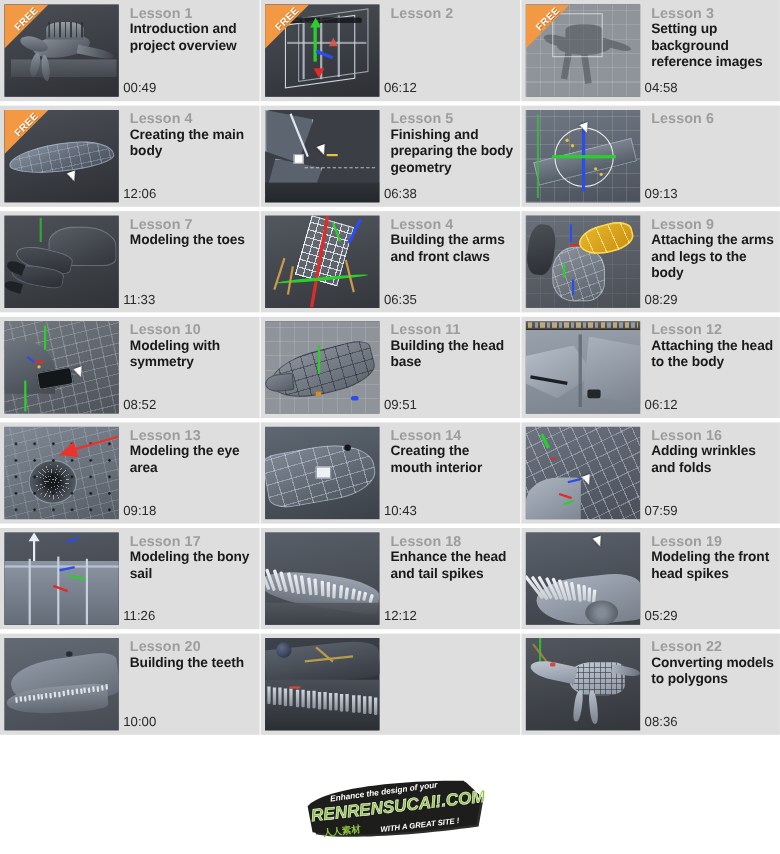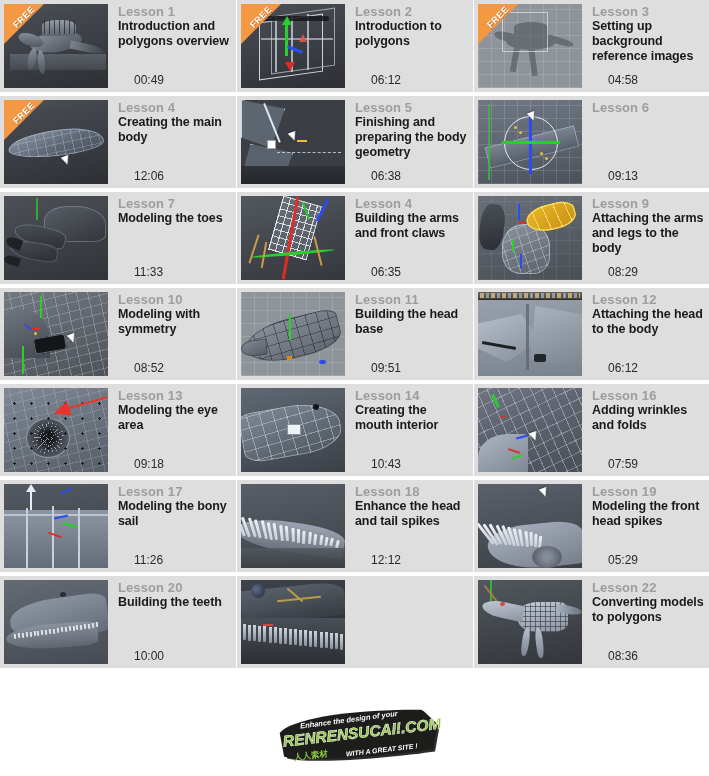--- a/index.html
+++ b/index.html
@@ -102,21 +102,21 @@
   .lesson-title {
     color: #1a1a1a;
     font-size: 12.5px;
     font-weight: bold;
     line-height: 15px;
     letter-spacing: -0.1px;
   }
 
   .duration {
     position: absolute;
-    left: 26px;
+    left: 4px;
     bottom: 5px;
     color: #2a2a2a;
     font-size: 12px;
     font-weight: normal;
     line-height: 13px;
   }
 
   
   #watermark {
     position: absolute;
@@ -234,21 +234,21 @@
         <div style="position:absolute;left:40px;top:16px;width:32px;height:14px;background-image:repeating-linear-gradient(90deg,rgba(40,44,50,.8) 0 1px,transparent 1px 5px)"></div>
         <div style="position:absolute;left:66px;top:40px;width:34px;height:8px;background:linear-gradient(90deg,#7b828b,#3f444a);border-radius:0 60% 60% 0;transform:rotate(12deg)"></div>
         <div class="body-shape" style="left:24px;top:44px;width:8px;height:22px;transform:rotate(12deg)"></div>
         <div class="body-shape" style="left:34px;top:46px;width:7px;height:24px;transform:rotate(-6deg)"></div>
         </div>
         <div class="free-ribbon"></div>
         <div class="free-label">FREE</div>
       </div>
       <div class="info">
         <div class="lesson-no">Lesson 1</div>
-        <div class="lesson-title">Introduction and polygons overview</div>
+        <div class="lesson-title">Introduction and project overview</div>
         <div class="duration">00:49</div>
       </div>
     </div>
     <div class="card">
       <div class="thumb-wrap">
         <div class="thumb">
           <div class="vp bg-dark"></div>
         <div style="position:absolute;left:18px;top:14px;width:64px;height:58px;border:1.5px solid #cdd4dd;transform:skewY(-8deg)"></div>
         <div style="position:absolute;left:30px;top:8px;width:64px;height:58px;border:1.5px solid #aeb6c0;transform:skewY(-8deg);opacity:.85"></div>
         <div style="position:absolute;left:18px;top:14px;width:12px;height:6px;border-top:1.5px solid #cdd4dd;border-left:1.5px solid #cdd4dd"></div>
@@ -261,21 +261,20 @@
         <div style="position:absolute;left:41px;top:12px;width:0;height:0;border-left:5px solid transparent;border-right:5px solid transparent;border-bottom:9px solid #29d02c"></div>
         <div class="axis-b" style="left:46px;top:44px;width:16px;height:3px;transform:rotate(22deg)"></div>
         <div class="axis-r" style="left:44px;top:58px;width:0;height:0;background:none;border-left:5px solid transparent;border-right:5px solid transparent;border-top:9px solid #e02b26"></div>
         <div style="position:absolute;left:58px;top:30px;width:0;height:0;border-left:4px solid transparent;border-right:4px solid transparent;border-bottom:8px solid #e0564b;opacity:.9"></div>
         </div>
         <div class="free-ribbon"></div>
         <div class="free-label">FREE</div>
       </div>
       <div class="info">
         <div class="lesson-no">Lesson 2</div>
-        <div class="lesson-title">Introduction to polygons</div>
         <div class="duration">06:12</div>
       </div>
     </div>
     <div class="card">
       <div class="thumb-wrap">
         <div class="thumb">
           <div class="vp bg-grid gridlines"></div>
         <div style="position:absolute;left:12px;top:8px;width:82px;height:66px;opacity:.55">
           <div class="body-shape" style="left:16px;top:20px;width:50px;height:18px;background:#4a4f56"></div>
           <div style="position:absolute;left:24px;top:10px;width:34px;height:14px;background:#4a4f56;border-radius:40% 40% 0 0"></div>

